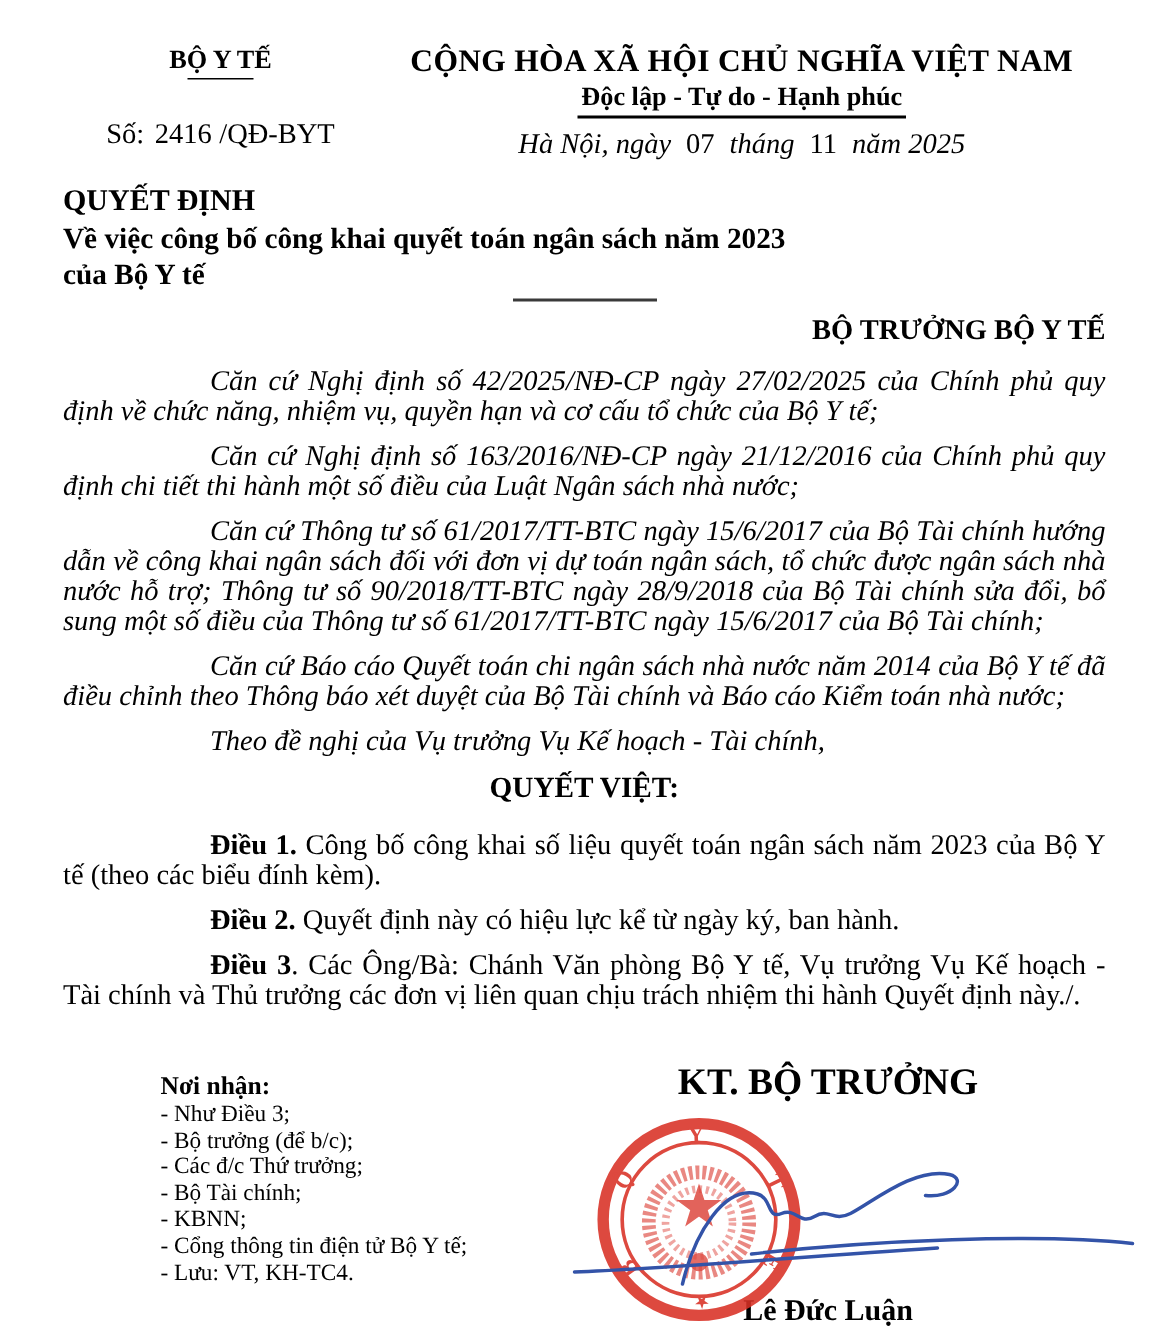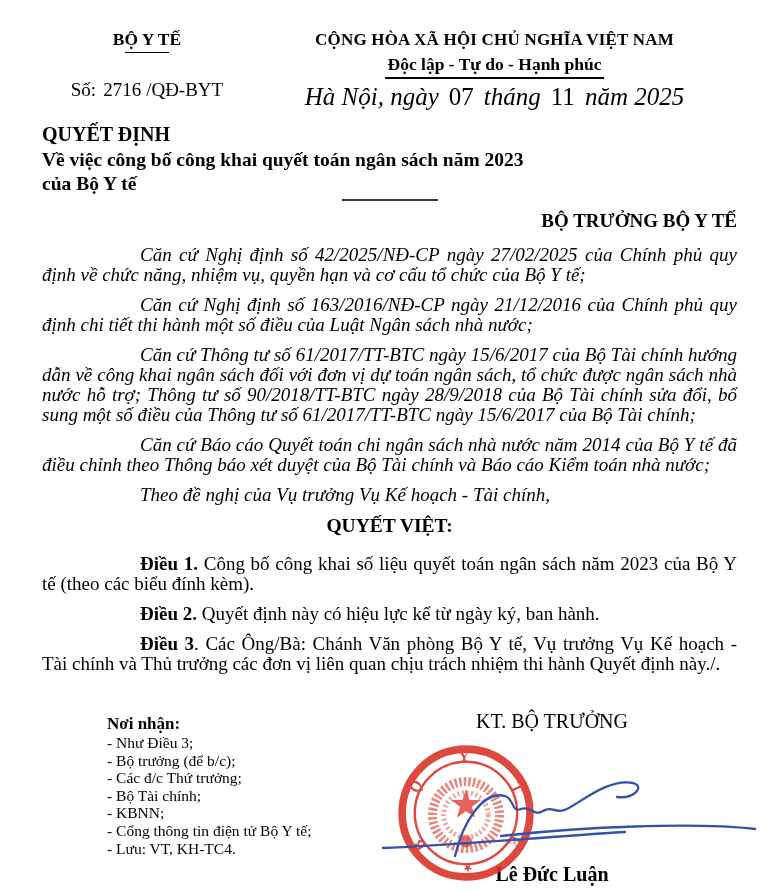--- a/index.html
+++ b/index.html
@@ -13,24 +13,24 @@
     overflow:hidden;
   }
   
   .hdr{display:flex;}
   .hdr-left{width:210px;text-align:center;}
   .org{font-weight:bold;font-size:17.5px;line-height:22px;}
   .org-rule{width:44px;border-top:1.5px solid #000;margin:2px auto 0;}
   .doc-no{margin-top:25px;font-size:19px;line-height:23px;}
   .doc-no .num{margin:0 5px 0 7px;}
   .hdr-right{flex:1;text-align:center;}
-  .national{font-weight:bold;font-size:17px;line-height:24px;letter-spacing:.2px;}
+  .national{font-weight:bold;font-size:21px;line-height:24px;letter-spacing:.2px;}
   .motto{display:inline-block;font-weight:bold;font-size:17.5px;line-height:24px;
          border-bottom:2px solid #000;padding:0 3px 1px;}
-  .place-date{margin-top:6px;font-style:italic;font-size:25px;line-height:23px;}
+  .place-date{margin-top:6px;font-style:italic;font-size:19px;line-height:23px;}
   .place-date .dt-num{font-style:normal;margin:0 10px;}
   
   .title{margin-top:13px;font-weight:bold;}
   .title-l1{font-size:20px;line-height:26px;}
   .title-l2{font-size:19.5px;line-height:25px;}
   .title-l3{font-size:19.5px;line-height:24px;}
   .title-rule{width:96px;border-top:2px solid #3a3a3a;margin:3px auto 0;}
   .authority{margin-top:9px;text-align:right;font-weight:bold;font-size:19px;line-height:22px;}
   
   .preamble{margin-top:13px;}
@@ -41,37 +41,37 @@
   .preamble p.body-p{font-style:italic;}
   .decide-heading{text-align:center;font-weight:bold;font-size:19.5px;line-height:22px;margin:10px 0 0;}
   .articles{margin-top:17px;}
   .art-label{font-weight:bold;}
   
   .footer{position:absolute;left:42px;right:46px;top:714px;height:177px;}
   .recipients{position:absolute;left:65px;top:0;}
   .recip-heading{font-weight:bold;font-size:17px;line-height:20px;}
   .recip-item{font-size:15.5px;line-height:17.6px;}
   .sig-titles{position:absolute;left:370px;top:-4px;width:280px;text-align:center;
-              font-weight:normal;font-size:20px;line-height:23px;}
+              font-weight:bold;font-size:25px;line-height:23px;}
   .signer-name{position:absolute;left:370px;top:148px;width:280px;text-align:center;
                font-weight:bold;font-size:20px;line-height:24px;}
   .seal{position:absolute;left:353px;top:28px;width:142px;height:142px;opacity:.88;}
   .handwriting{position:absolute;left:339px;top:46px;width:382px;height:110px;}
   .seal text{font-family:"Liberation Serif",serif;font-weight:bold;}
 </style>
 </head>
 <body>
 
 <div class="page">
 
   <div class="hdr">
     <div class="hdr-left">
       <div class="org">BỘ Y TẾ</div>
       <div class="org-rule"></div>
-      <div class="doc-no"><span>Số:</span><span class="num">2716</span><span>/QĐ-BYT</span></div>
+      <div class="doc-no"><span>Số:</span><span class="num">2416</span><span>/QĐ-BYT</span></div>
     </div>
     <div class="hdr-right">
       <div class="national">CỘNG HÒA XÃ HỘI CHỦ NGHĨA VIỆT NAM</div>
       <div><span class="motto">Độc lập - Tự do - Hạnh phúc</span></div>
       <div class="place-date"><span>Hà Nội, ngày</span><span class="dt-num">07</span><span>tháng</span><span class="dt-num">11</span><span>năm 2025</span></div>
     </div>
   </div>
 
   <div class="title">
     <div class="title-l1">QUYẾT ĐỊNH</div>

